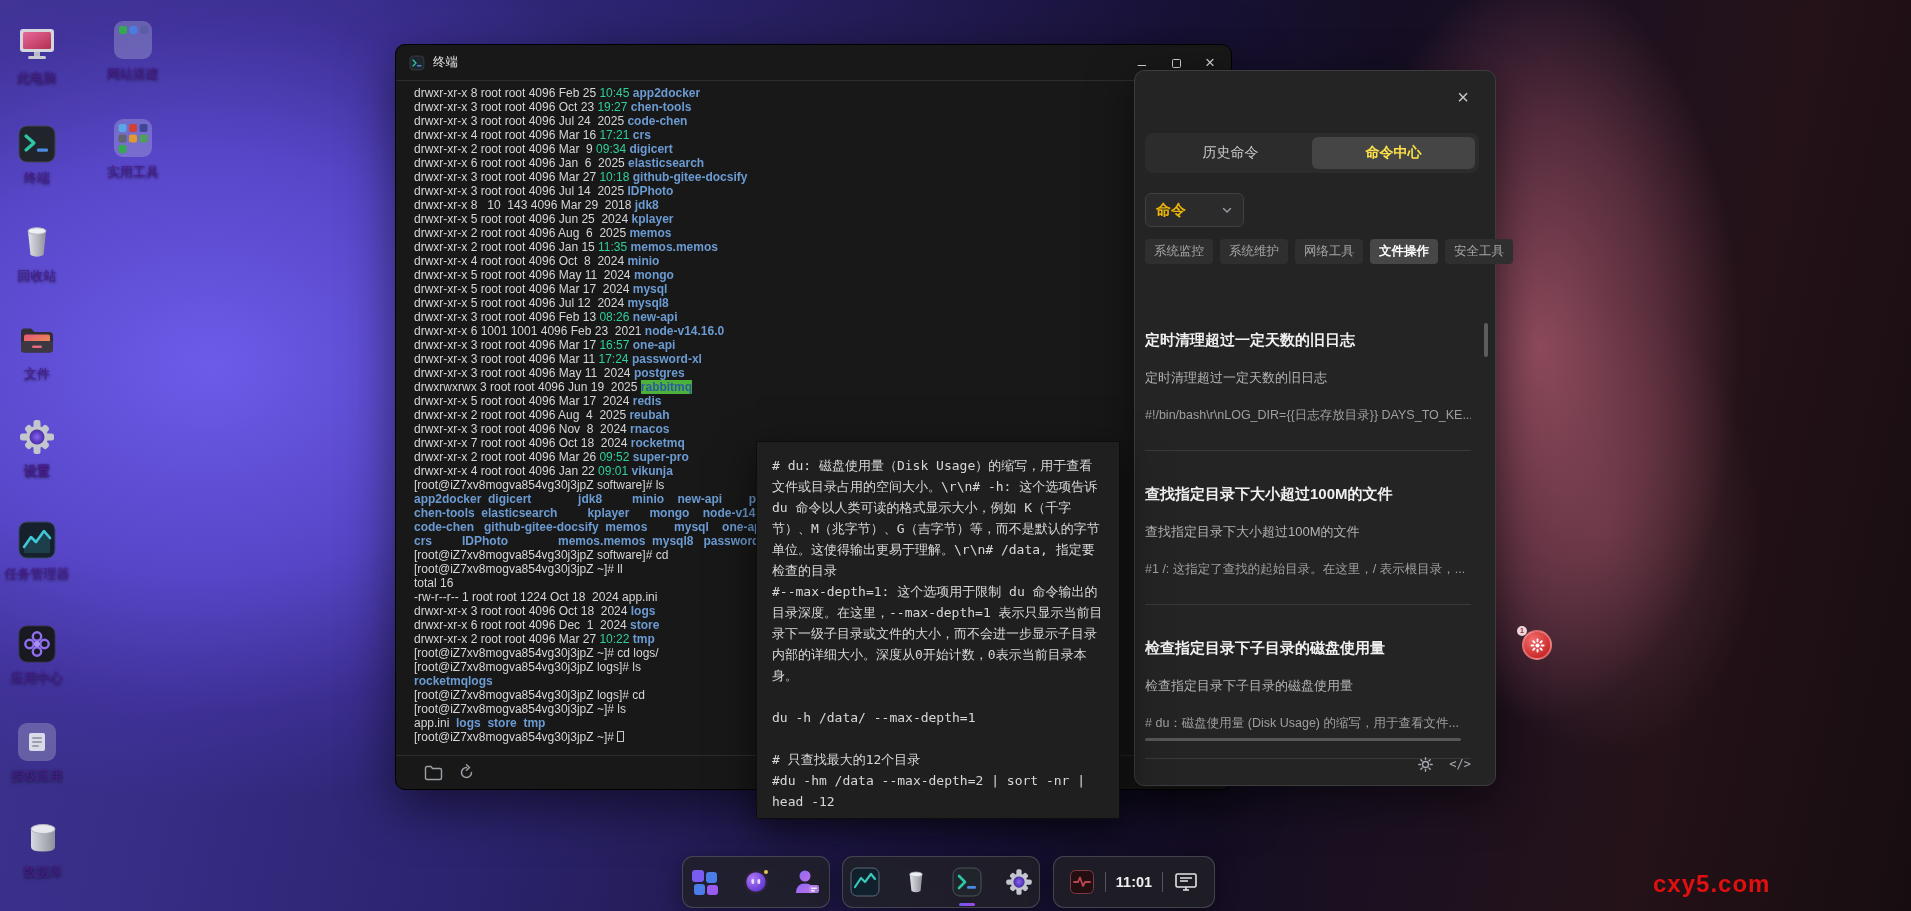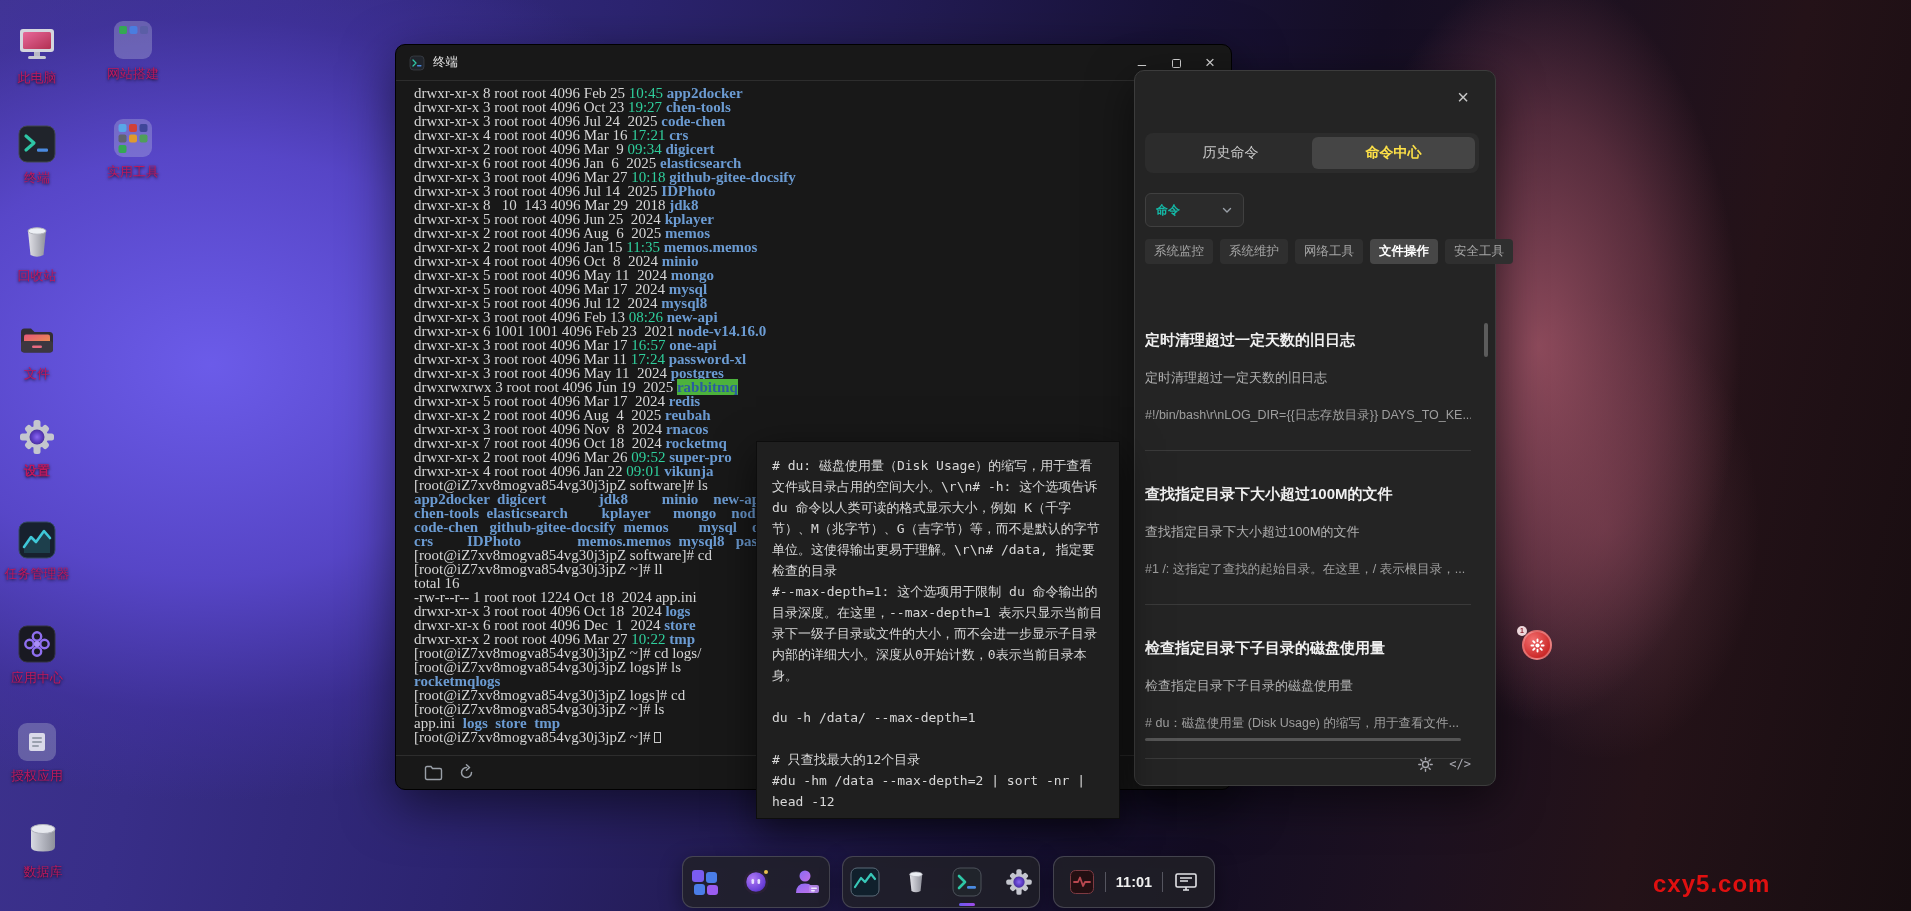--- a/index.html
+++ b/index.html
@@ -8,32 +8,32 @@
     font-family:"Liberation Sans",sans-serif;
     background:
       radial-gradient(ellipse 760px 560px at 11% 40%, rgba(110,94,238,0.95) 0%, rgba(92,74,210,0.85) 38%, rgba(70,52,170,0.45) 62%, rgba(60,44,140,0) 78%),
       radial-gradient(ellipse 270px 500px at 80.5% 38%, rgba(168,88,106,0.80) 0%, rgba(140,70,88,0.50) 45%, rgba(90,40,52,0) 75%),
       radial-gradient(ellipse 220px 330px at 84% 58%, rgba(170,95,115,0.35) 0%, rgba(0,0,0,0) 70%),
       linear-gradient(102deg, #3f3490 0%, #382e88 14%, #2c2470 30%, #221b52 44%, #181237 56%, #150e24 66%, #1d1120 76%, #241218 86%, #170d10 100%);
   }
   
   .desktop-icon { position:absolute; width:70px; text-align:center; }
   .di-img { width:40px; height:40px; margin:0 auto; }
-  .di-label { margin-top:5px; font-size:13px; color:#be185d; text-shadow:0 1px 3px rgba(0,0,0,.85); white-space:nowrap; }
+  .di-label { margin-top:5px; font-size:13px; color:#4c1d95; text-shadow:0 1px 3px rgba(0,0,0,.85); white-space:nowrap; }
   
   #terminal-window { position:absolute; left:395px; top:44px; width:837px; height:746px;
     background:#181818; border:1px solid #000; border-radius:10px;
     box-shadow:0 16px 52px rgba(0,0,0,.55); z-index:10; }
   .titlebar { height:36px; display:flex; align-items:center; padding-left:13px; border-bottom:1px solid #2d2d2d; position:relative; }
   .tb-title { margin-left:8px; font-size:12.5px; color:#e6e6e6; }
   .tb-controls { position:absolute; right:4px; top:0; height:36px; display:flex; }
   .tb-btn { width:34px; height:36px; display:flex; align-items:center; justify-content:center; color:#d6d6d6; font-size:15px; }
   .tb-max-box { width:9px; height:9px; border:1px solid #d6d6d6; border-radius:1.5px; }
   .term-body { position:absolute; left:18px; top:41px; right:6px;
-    font-family:Liberation Serif, serif; font-size:15px; line-height:14px; white-space:pre; }
+    font-family:Liberation Sans, sans-serif; font-size:12px; line-height:14px; white-space:pre; }
   .tl { height:14px; }
   .s-p { color:#d6d6d6; }
   .s-d { color:#6b9bd2; font-weight:bold; }
   .s-g { color:#2fcf9c; }
   .s-h { background:#4cb23c; color:#2b5d9e; font-weight:bold; }
   .s-c { display:inline-block; width:7px; height:11px; border:1px solid #c8c8c8; vertical-align:-1px; }
   .term-footer { position:absolute; left:0; right:0; bottom:0; height:34px; border-top:1px solid #2d2d2d;
     display:flex; align-items:center; gap:15px; padding-left:28px; }
   
   #tooltip { position:absolute; left:756px; top:441px; width:364px; height:378px;
@@ -46,21 +46,21 @@
   #cmd-panel { position:absolute; left:1134px; top:70px; width:362px; height:716px;
     background:#242424; border:1px solid #3c3c3c; border-radius:10px;
     box-shadow:0 14px 46px rgba(0,0,0,.55); z-index:20; }
   .panel-close { position:absolute; top:16px; right:26px; font-size:20px; color:#c6c6c6; line-height:1; }
   .panel-tabs { position:absolute; left:10px; right:16px; top:62px; height:40px; background:#2c2c2c; border-radius:8px; display:flex; padding:4px; }
   .ptab { flex:1; display:flex; align-items:center; justify-content:center; font-size:14px; color:#c9c9c9; border-radius:6px; }
   .ptab.active { background:#454545; color:#fde047; font-weight:bold; }
   .panel-controls { position:absolute; left:10px; right:24px; top:122px; height:34px; display:flex; gap:2px; }
   .pc-dropdown { width:99px; background:#2b2b2b; border:1px solid #404040; border-radius:6px;
     display:flex; align-items:center; justify-content:space-between; padding:0 10px; }
-  .pc-dd-label { font-size:12px; color:#14b8a6; font-weight:bold; }
+  .pc-dd-label { font-size:15px; color:#eab308; font-weight:bold; }
   .pc-search { flex:1; background:#2b2b2b; border:1px solid #373737; border-radius:6px; display:flex; align-items:center; gap:7px; padding:0 11px; }
   .pc-search input { background: transparent; border:none; outline:none; color:#d0d0d0; font-size:13.5px; width:100%; font-family:inherit; }
   .pc-search input::placeholder { color:#7e7e7e; }
   .panel-chips { position:absolute; left:10px; right:18px; top:168px; display:flex; gap:7px; }
   .chip { height:25px; display:flex; align-items:center; padding:0 9px; background:#2f2f2f; border-radius:4px; font-size:12.5px; color:#a6a6a6; white-space:nowrap; }
   .chip.active { background:#474747; color:#fff; font-weight:bold; }
   .panel-cards { position:absolute; left:10px; right:24px; top:226px; }
   .card { border-bottom:1px solid #3a3a3a; padding:34px 0 26px; }
   .card-title { font-size:15px; font-weight:bold; color:#f0f0f0; white-space:nowrap; overflow:hidden; }
   .card-desc { font-size:13px; color:#b2b2b2; margin-top:19px; white-space:nowrap; overflow:hidden; }

